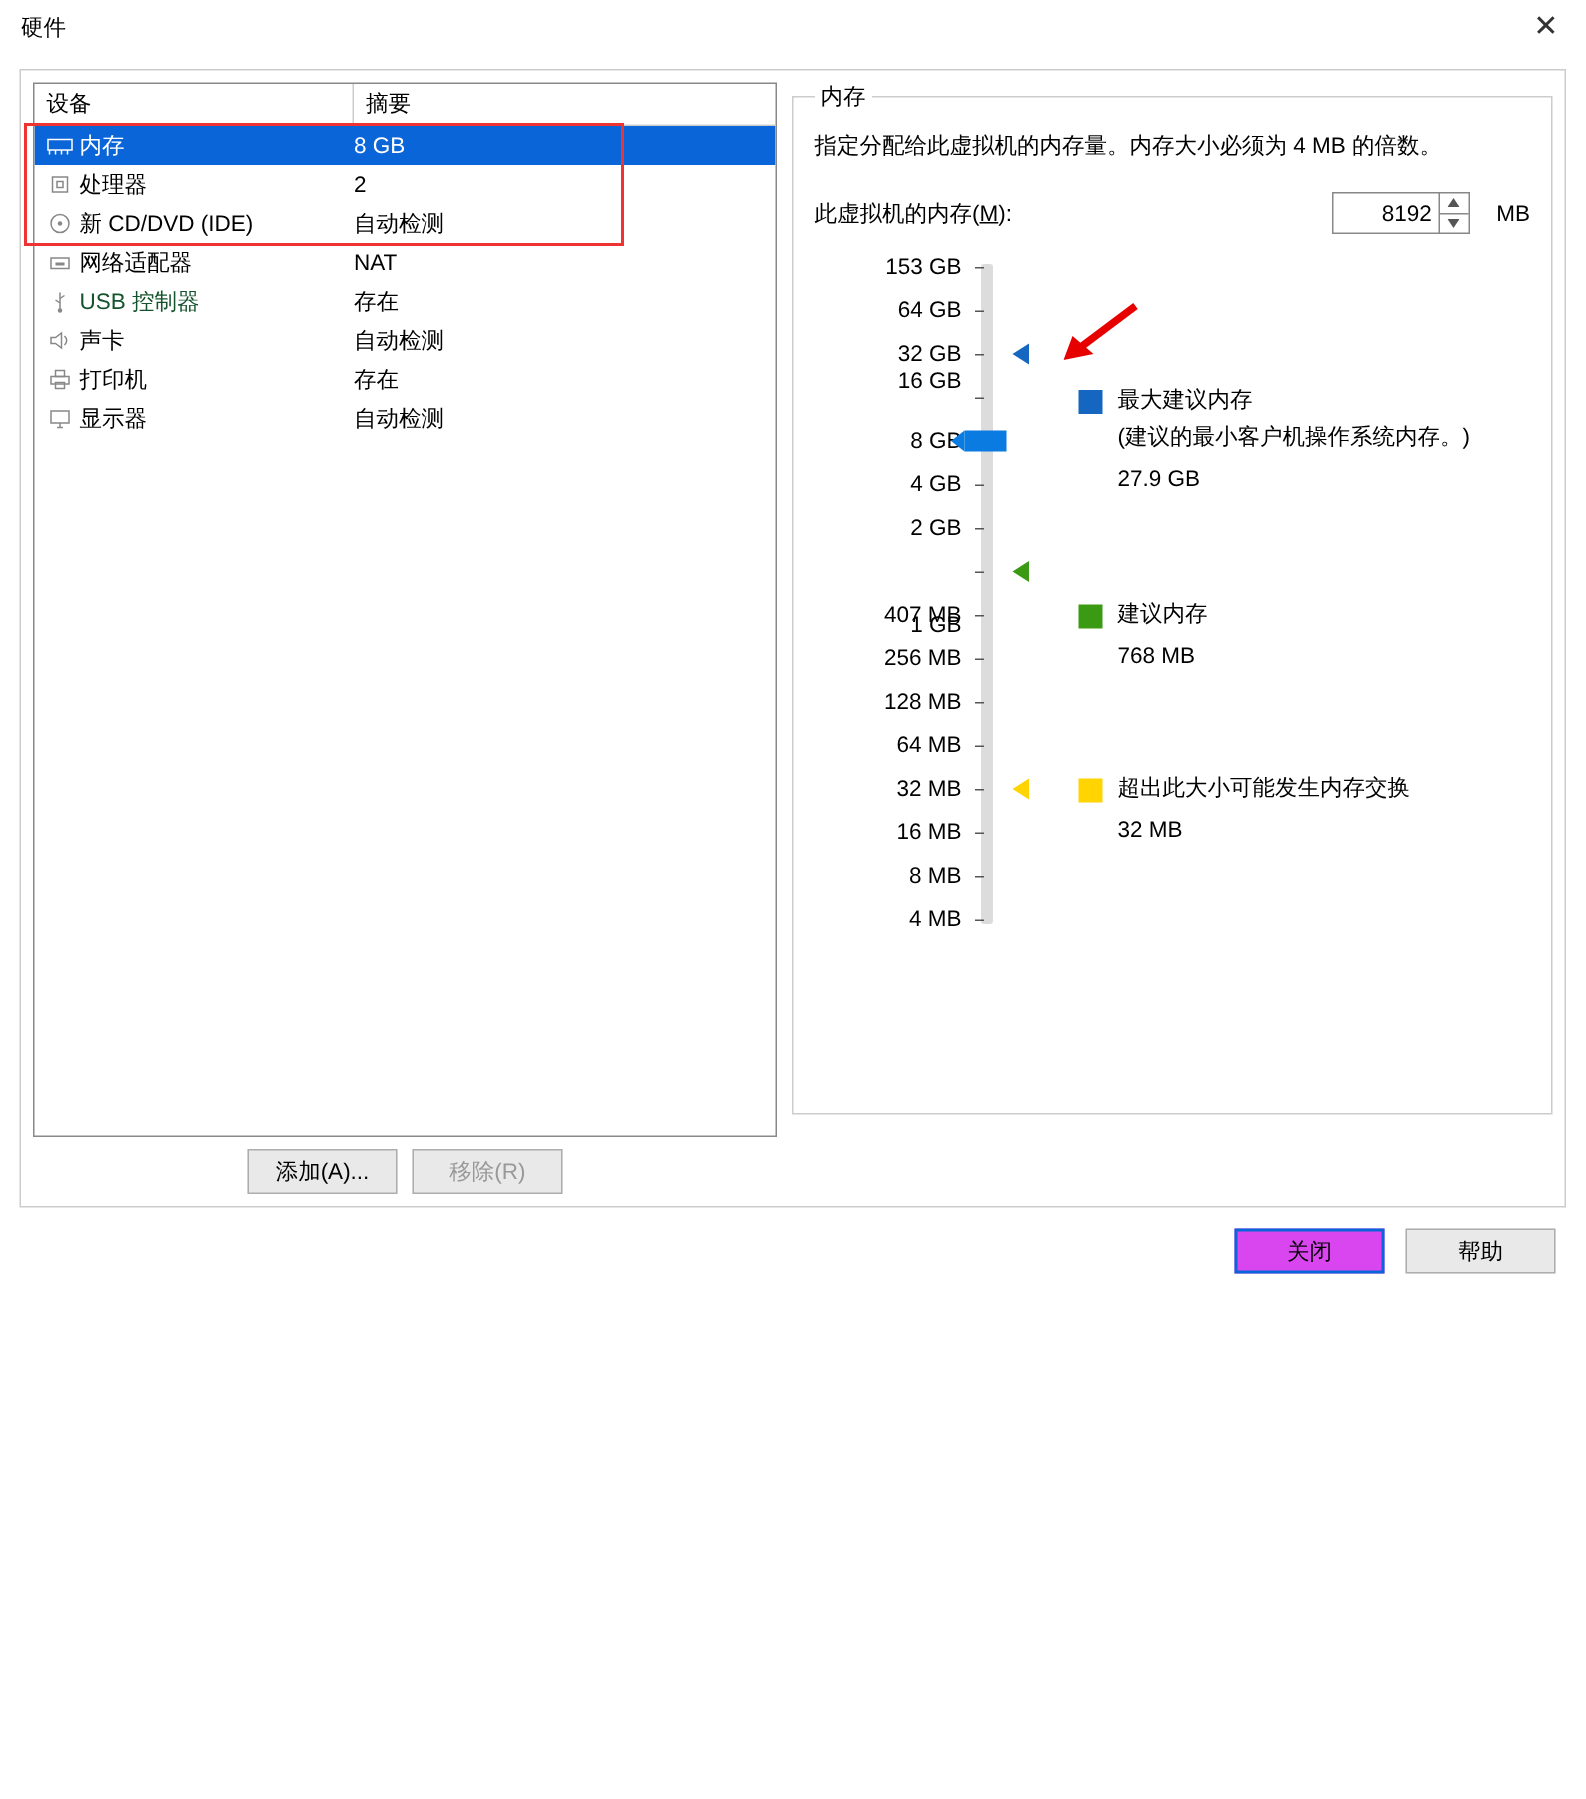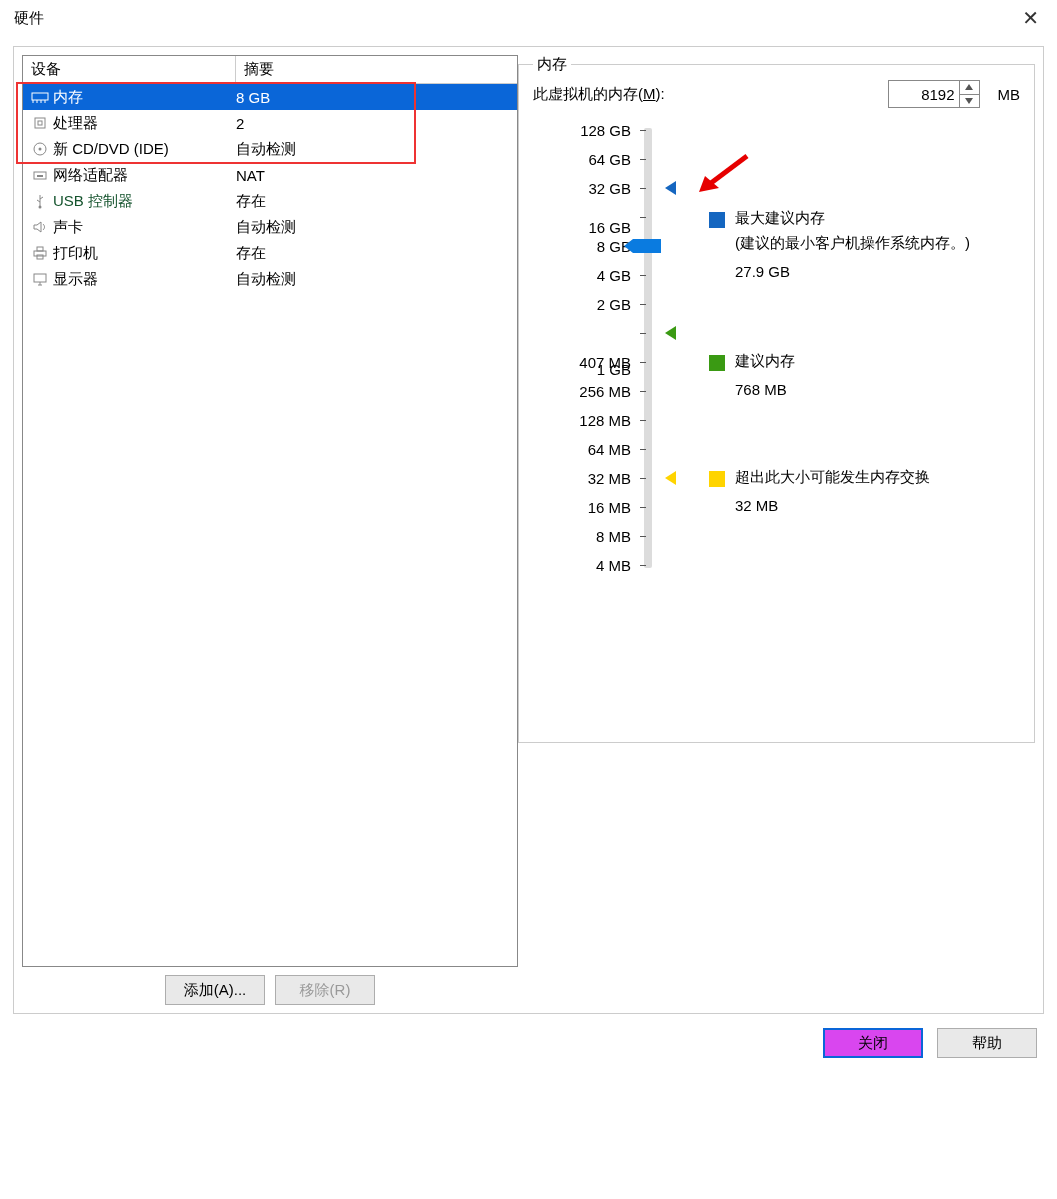--- a/index.html
+++ b/index.html
@@ -17,23 +17,24 @@
     display: flex;
     justify-content: space-between;
     align-items: center;
     padding: 6px 12px 4px 14px;
   }
   .titlebar .title { font-size: 15px; }
   .close-x { font-size: 20px; padding: 2px 6px; line-height: 1; color:#333; }
   .main-area {
     border: 1px solid #ccc;
     margin: 12px 13px 0 13px;
-    height: 968px;
+    height: 759px;
     display: flex;
     padding: 8px;
+    gap: 10px;
   }
   
   .left-panel {
     width: 496px;
     display: flex;
     flex-direction: column;
   }
   .device-table {
     flex: 1;
     border: 1px solid #888;
@@ -258,20 +259,21 @@
     <div class="left-buttons">
       <button class="btn">添加(A)...</button>
       <button class="btn disabled">移除(R)</button>
     </div>
   </div>
 
   <div class="right-panel">
     <fieldset class="group">
       <legend>内存</legend>
 
+      <div class="desc">指定分配给此虚拟机的内存量。内存大小必须为 4 MB 的倍数。</div>
 
       <div class="mem-input-row">
         <span class="mem-label"><span>此虚拟机的内存(</span><span class="ul">M</span><span>):</span></span>
         <div class="spin-wrap">
           <input class="spin-input" value="8192" style="">
           <div class="spinner">
             <div>
                 <svg viewBox="0 0 8 6">
                   <polygon points="4,0 8,6 0,6" fill="#555"></polygon>
                 </svg>
@@ -281,24 +283,24 @@
                   <polygon points="0,0 8,0 4,6" fill="#555"></polygon>
                 </svg>
               </div>
           </div>
         </div>
         <span class="unit">MB</span>
       </div>
 
       <div class="slider-area">
         <div class="tick-labels" id="tick-labels">
-            <div style="top: 2px;">128 GB</div>
+            <div style="top: 2px;">153 GB</div>
             <div style="top: 31px;">64 GB</div>
             <div style="top: 60px;">32 GB</div>
-            <div style="top: 99px; margin-left: 28px;">16 GB</div>
+            <div style="top: 78px; margin-left: 28px;">16 GB</div>
             <div style="top: 118px;">8 GB</div>
             <div style="top: 147px;">4 GB</div>
             <div style="top: 176px;">2 GB</div>
             <div style="top: 205px; margin-top: 36px;">1 GB</div>
             <div style="top: 234px;">407 MB</div>
             <div style="top: 263px;">256 MB</div>
             <div style="top: 292px;">128 MB</div>
             <div style="top: 321px;">64 MB</div>
             <div style="top: 350px;">32 MB</div>
             <div style="top: 379px;">16 MB</div>

